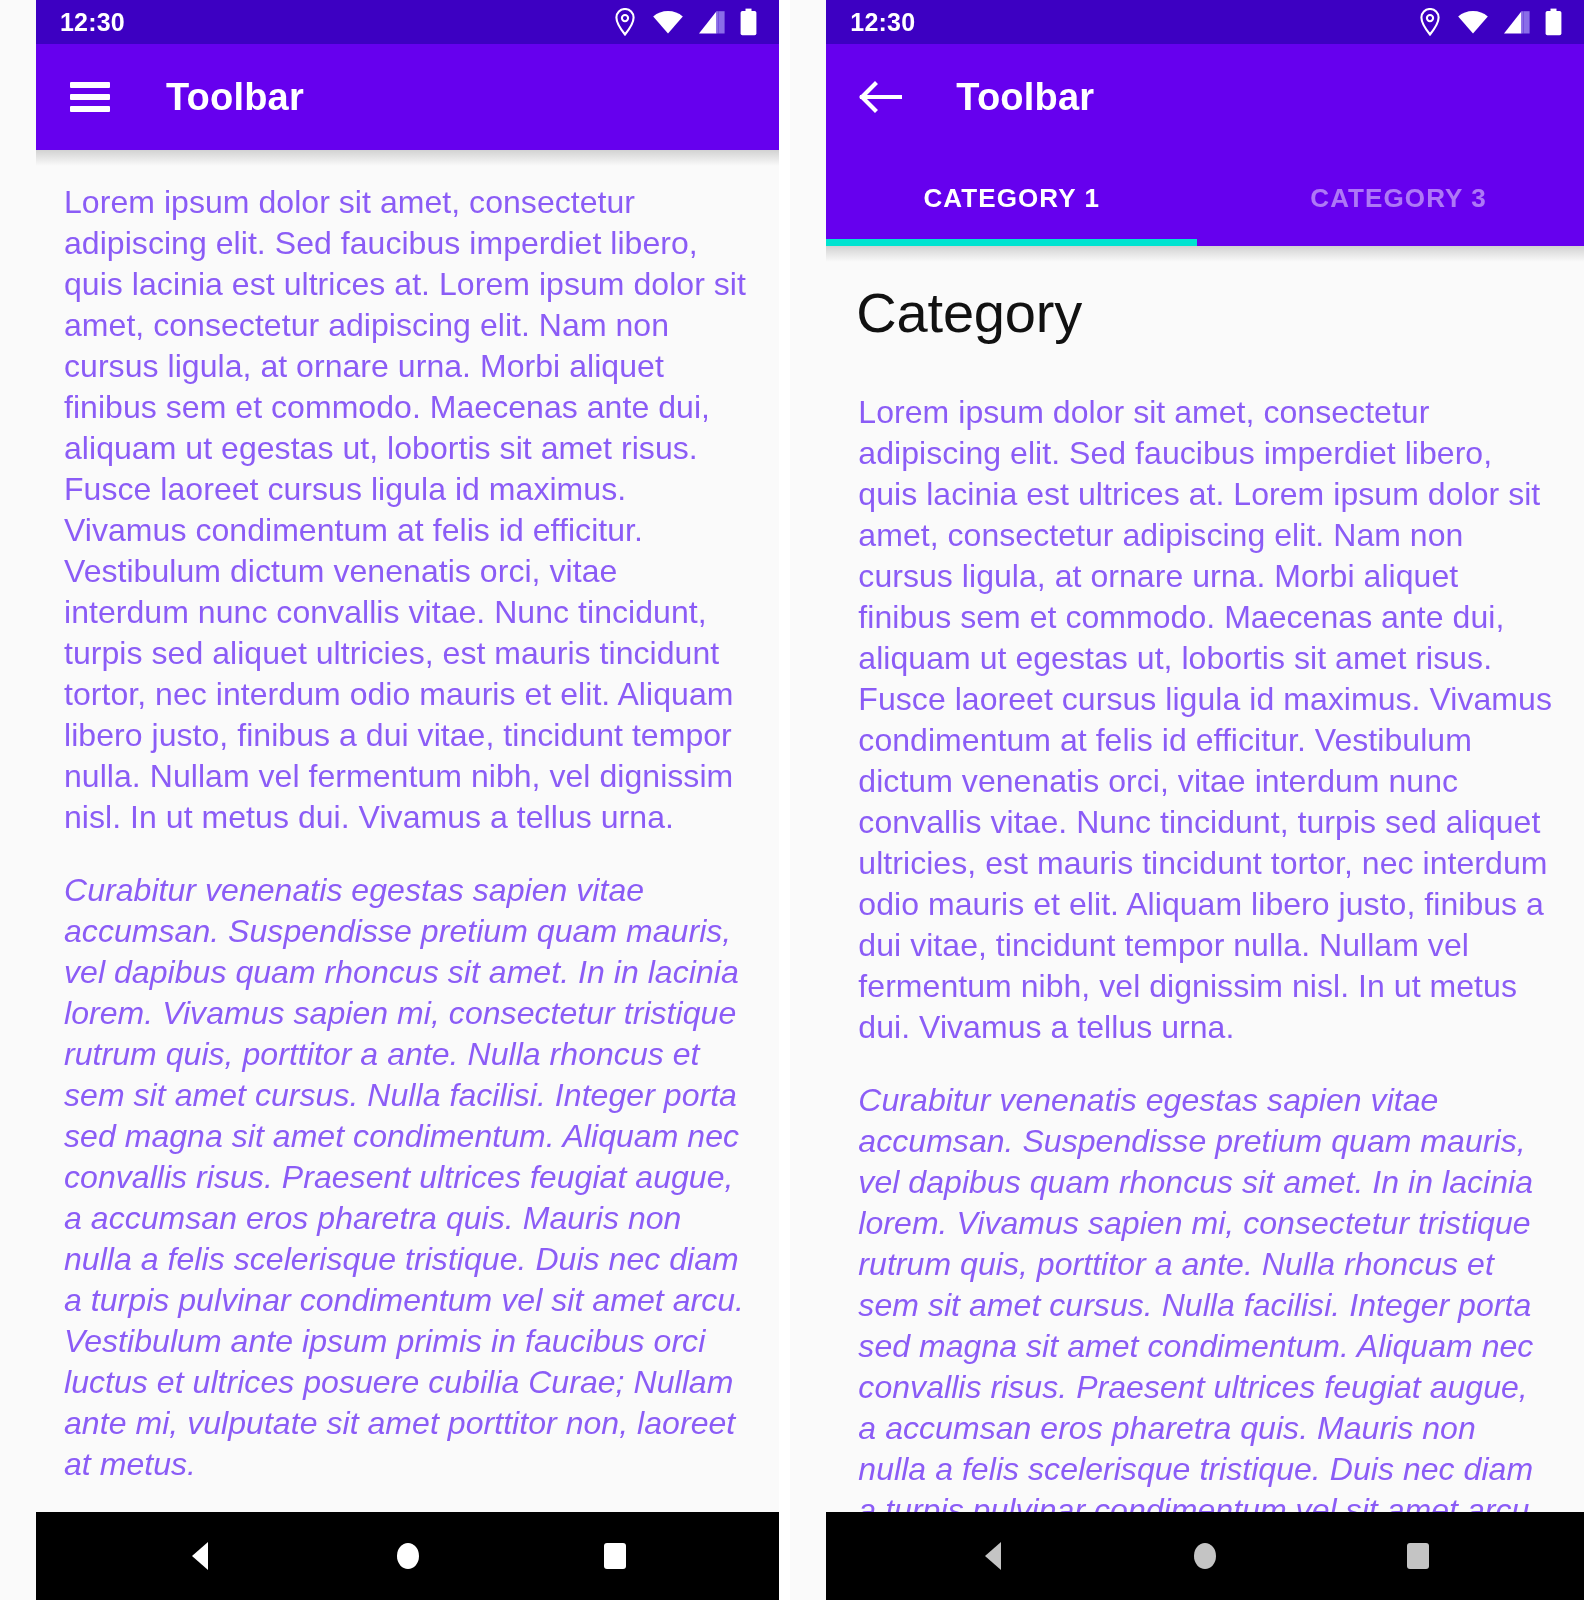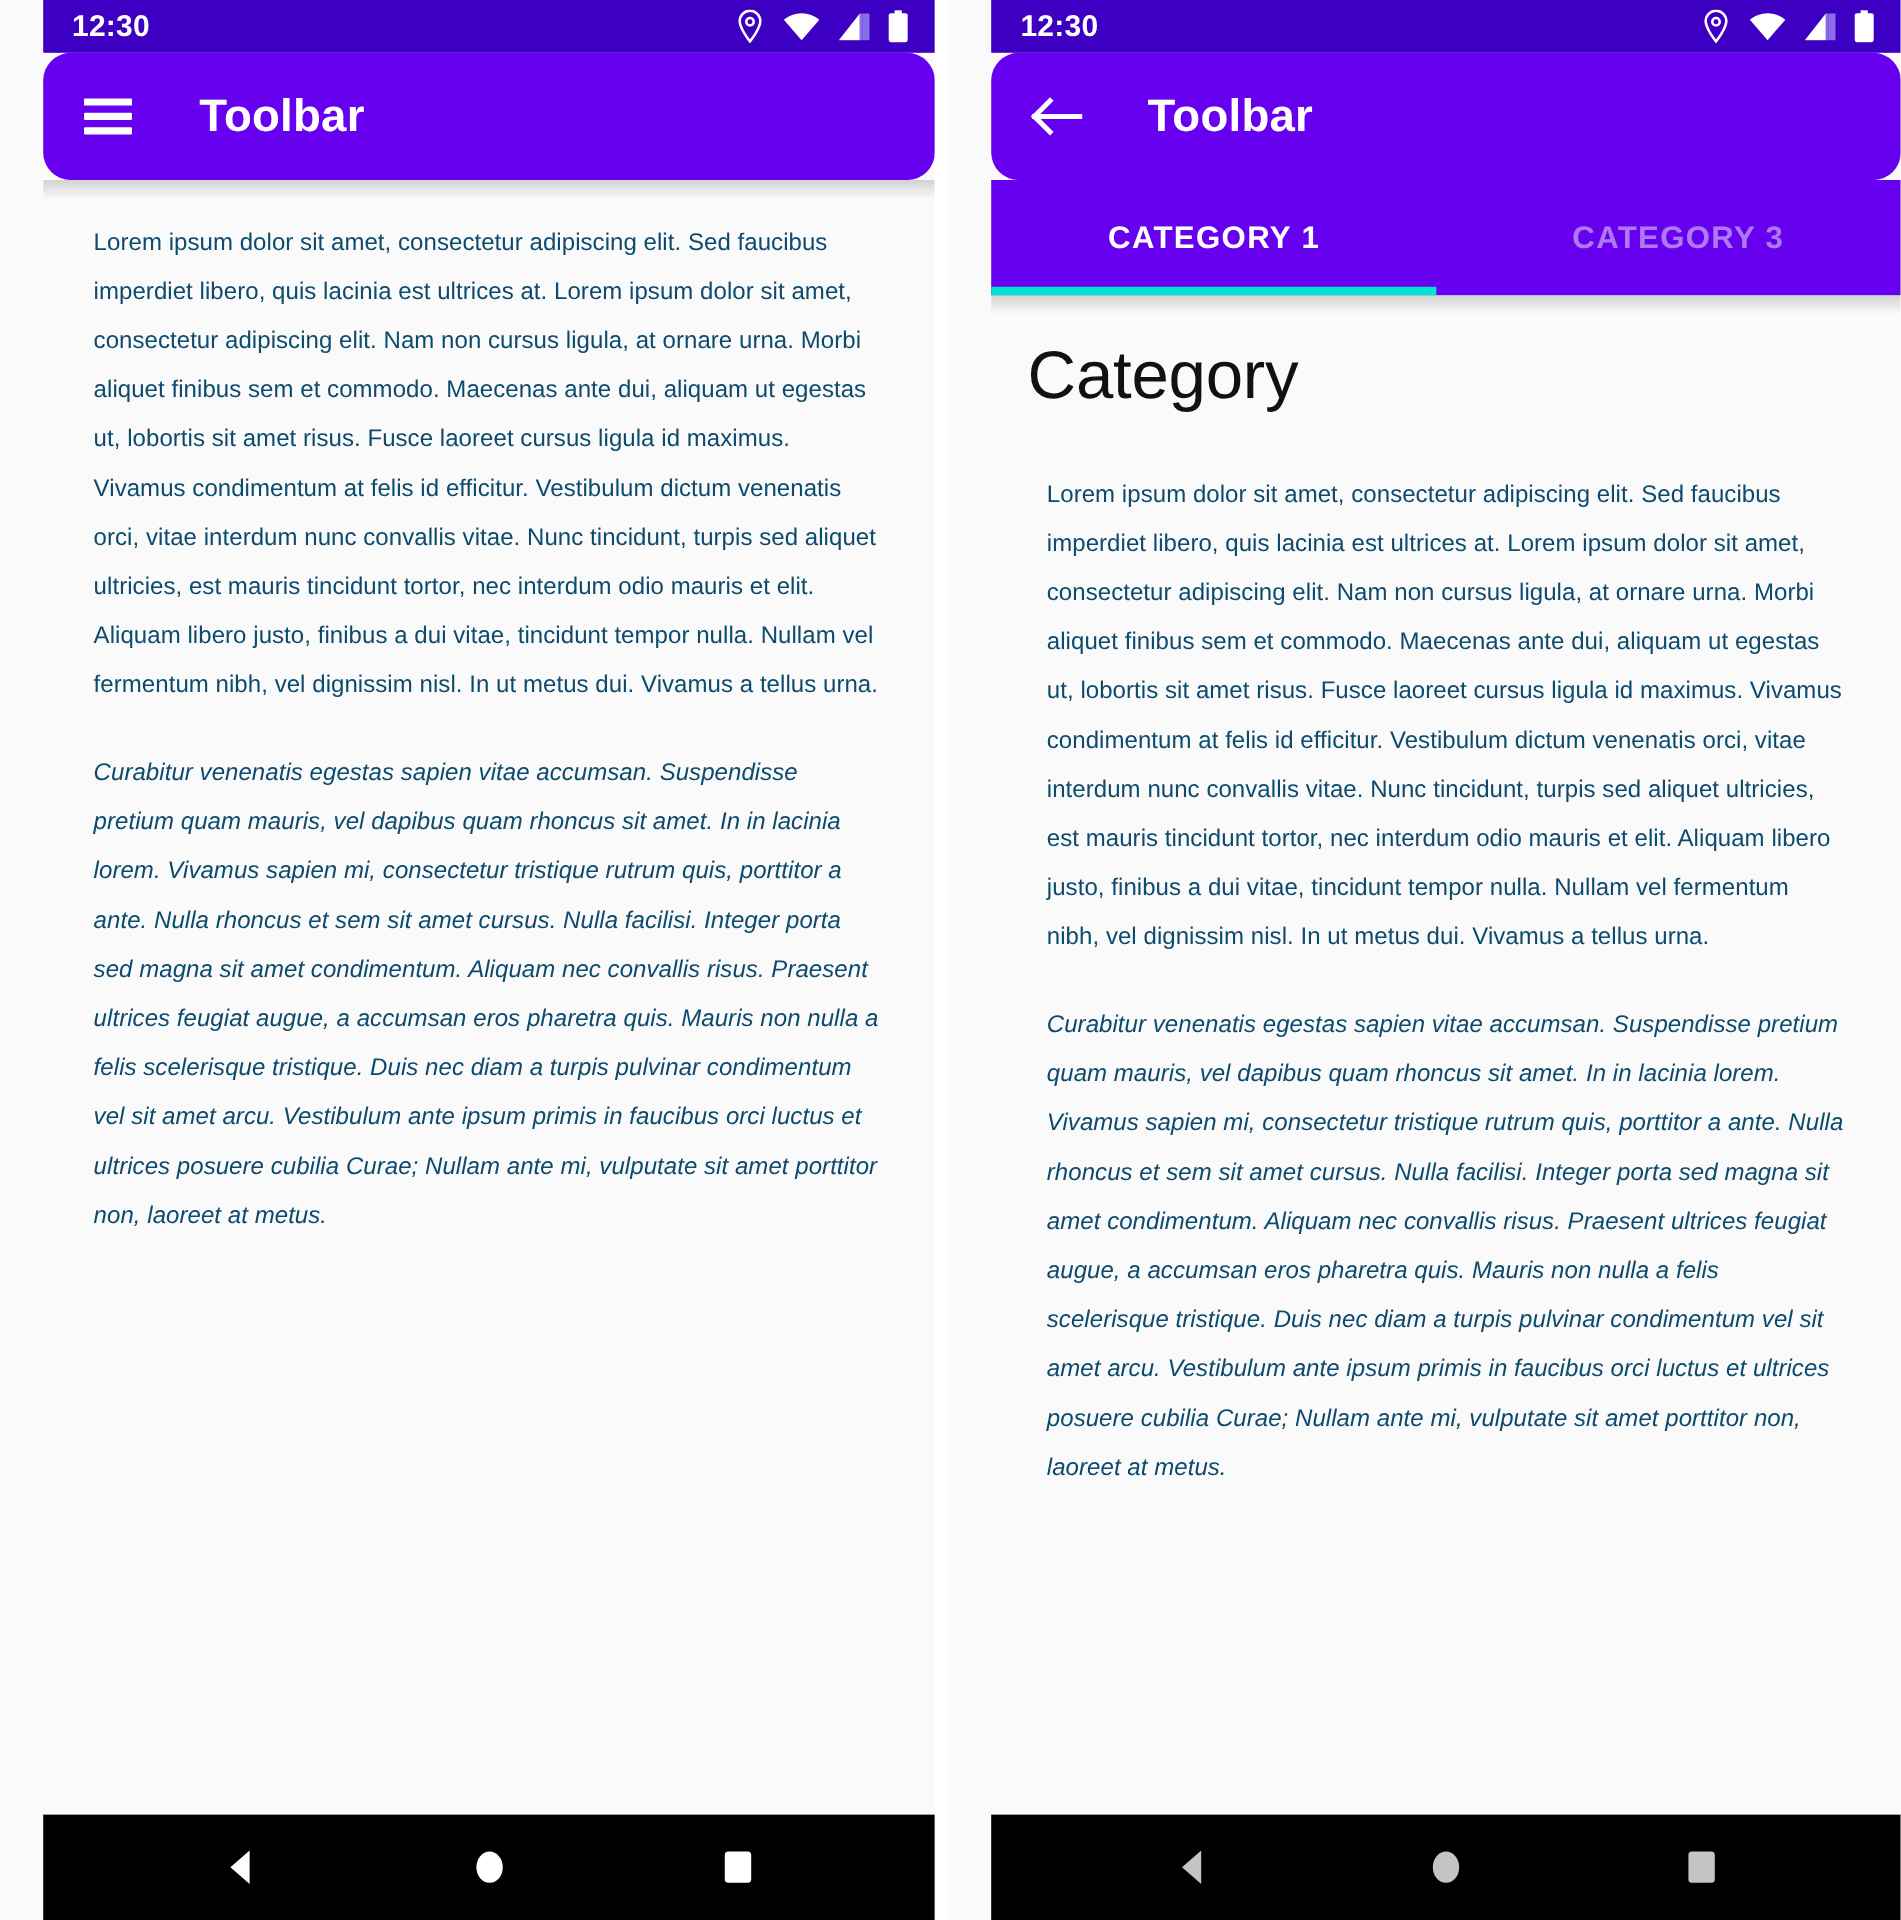--- a/index.html
+++ b/index.html
@@ -59,21 +59,20 @@
   }
   .status-icons svg { display: block; }
 
   
   .toolbar {
     background: #6600ee;
     flex: 0 0 auto;
     box-sizing: border-box;
     position: relative;
     z-index: 5;
-    border-radius: 23px;
   }
   .toolbar-left  { height: 106px; }
   .toolbar-right { height: 106px; }
   .toolbar-row {
     height: 106px;
     display: flex;
     align-items: center;
     padding-left: 30px;
     box-sizing: border-box;
   }
@@ -161,24 +160,24 @@
   .page-heading {
     font-size: 56px;
     font-weight: normal;
     color: #111111;
     margin: 36px 0 0 0;
     line-height: 1.1;
     letter-spacing: -0.2px;
   }
 
   .para {
-    font-size: 20px;
+    font-size: 32px;
     line-height: 41px;
-    color: #0c4a6e;
-    margin: 16px;
+    color: #8b5cf6;
+    margin: 2px;
     letter-spacing: 0.05px;
   }
   .content-left .para-1  { margin-top: 32px; }
   .content-right .para-1 { margin-top: 48px; }
   .para-2 { margin-top: 32px; font-style: italic; }
 
   
   .navbar {
     height: 88px;
     flex: 0 0 88px;

